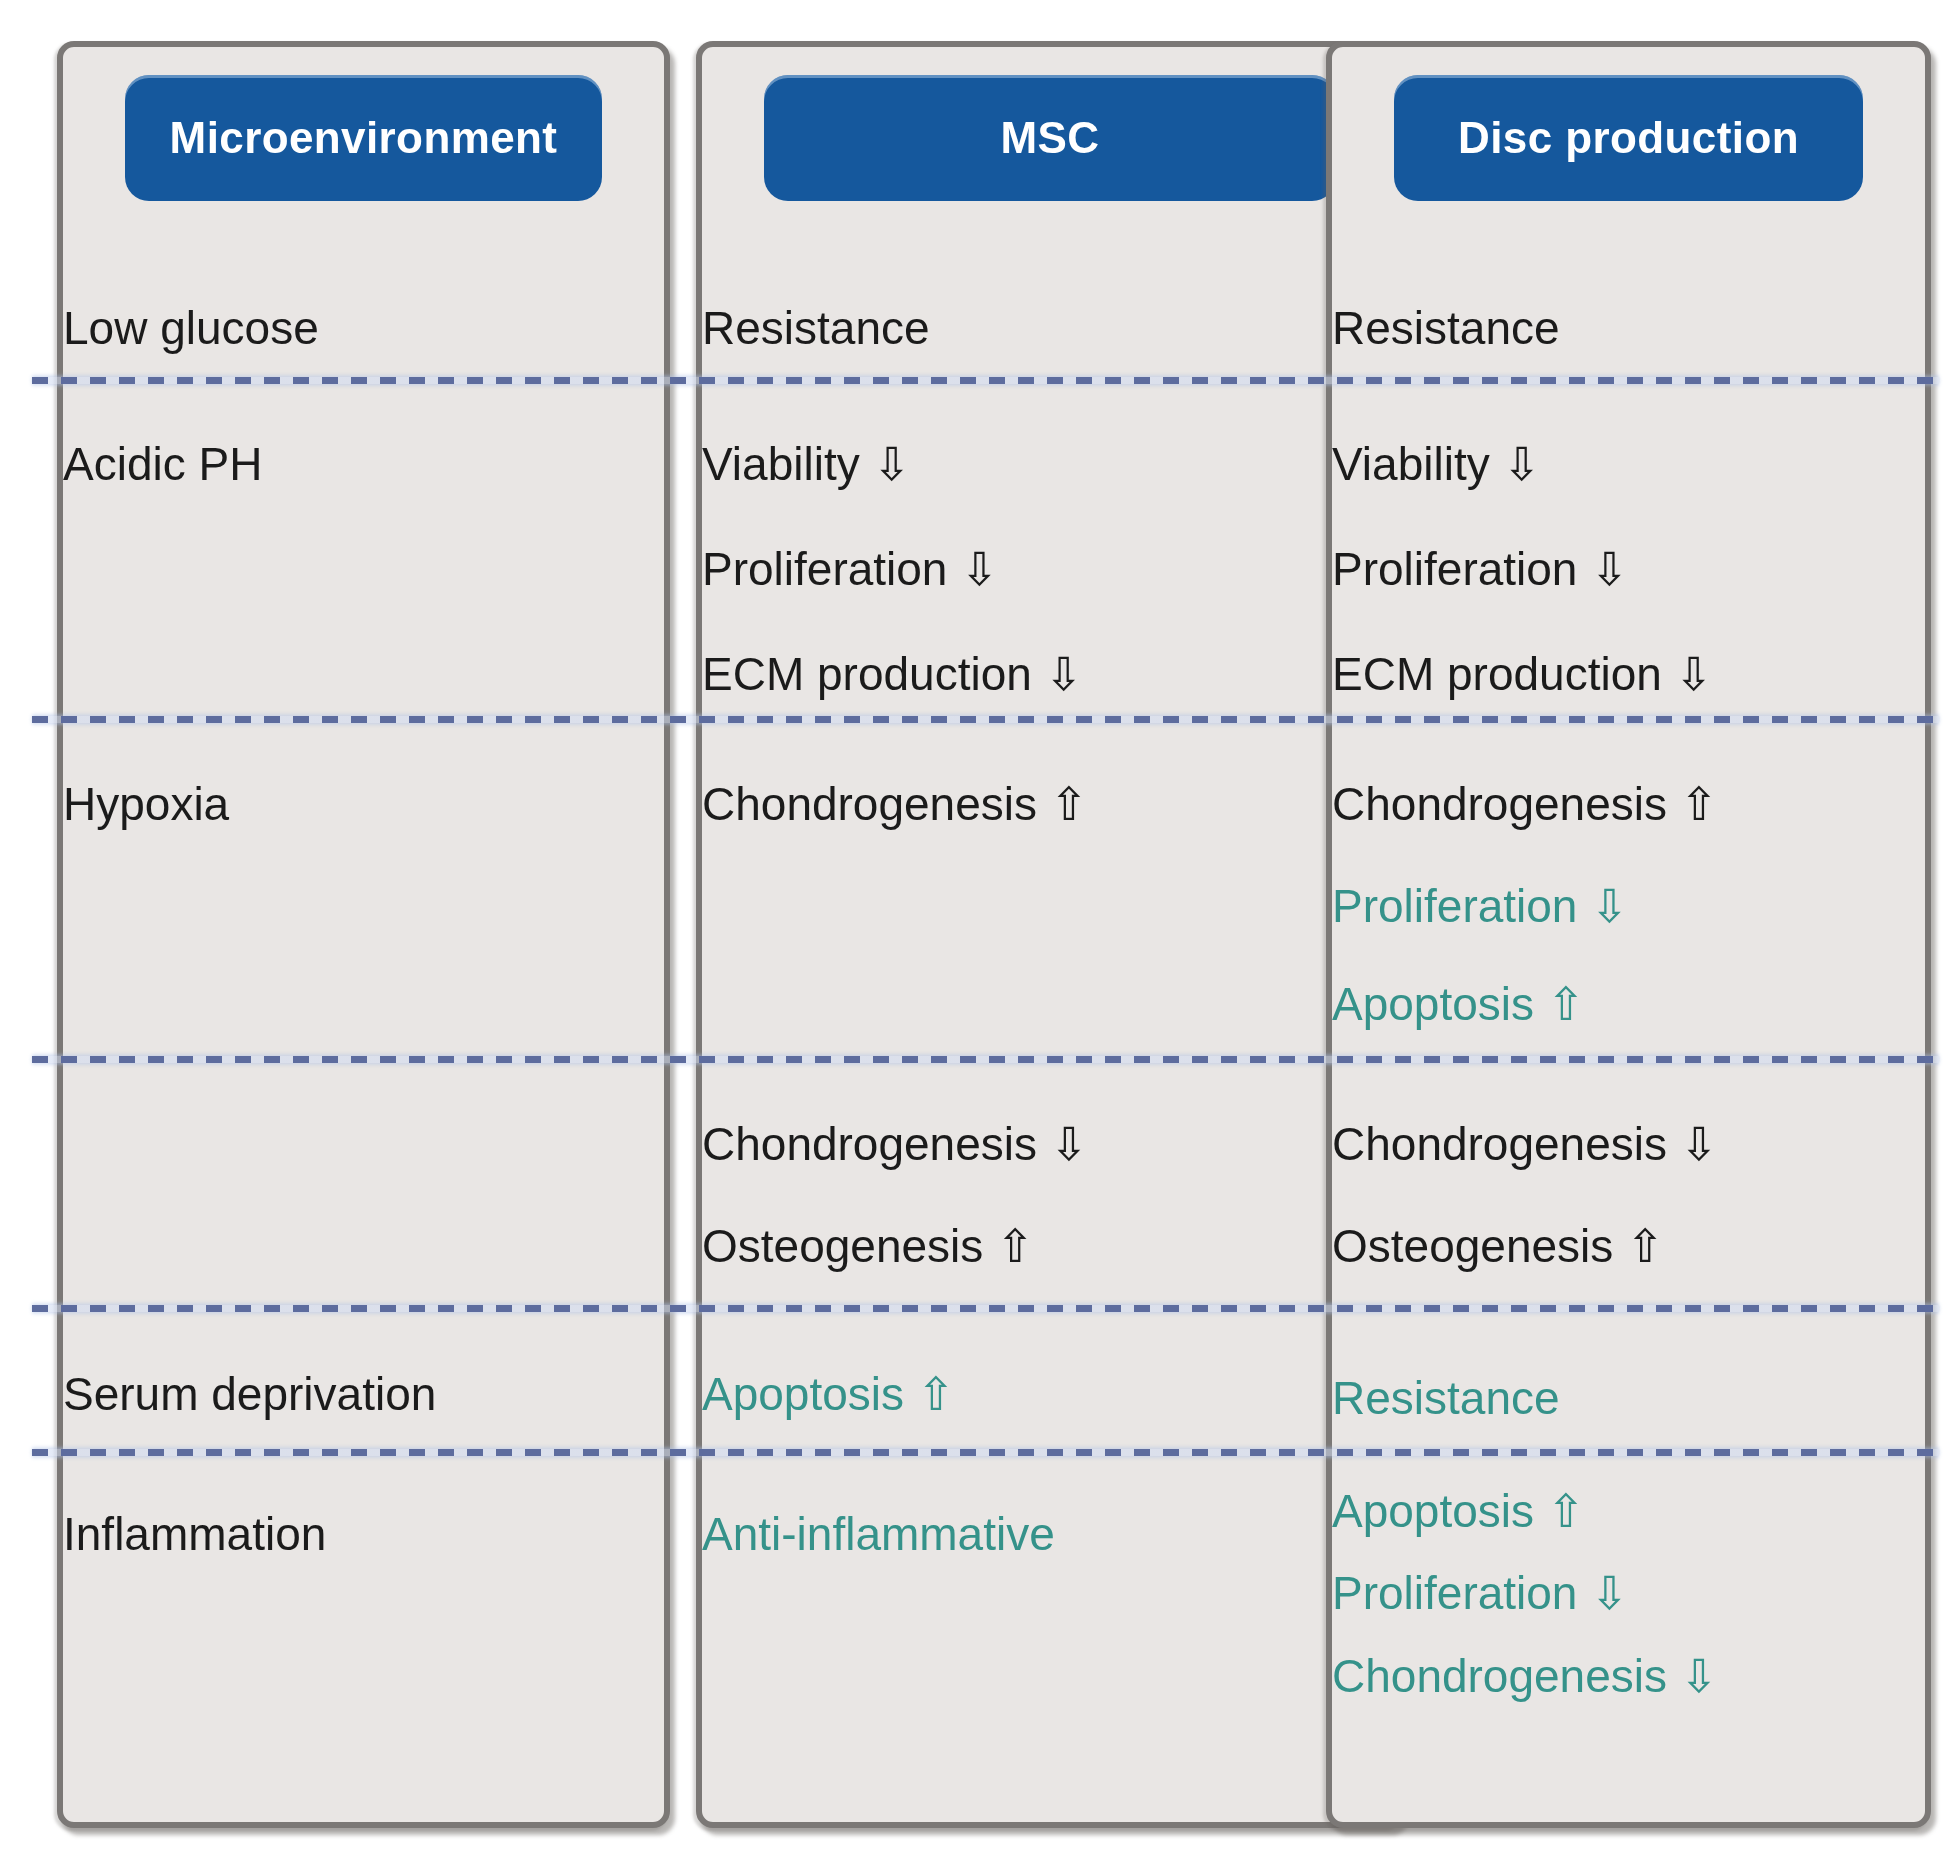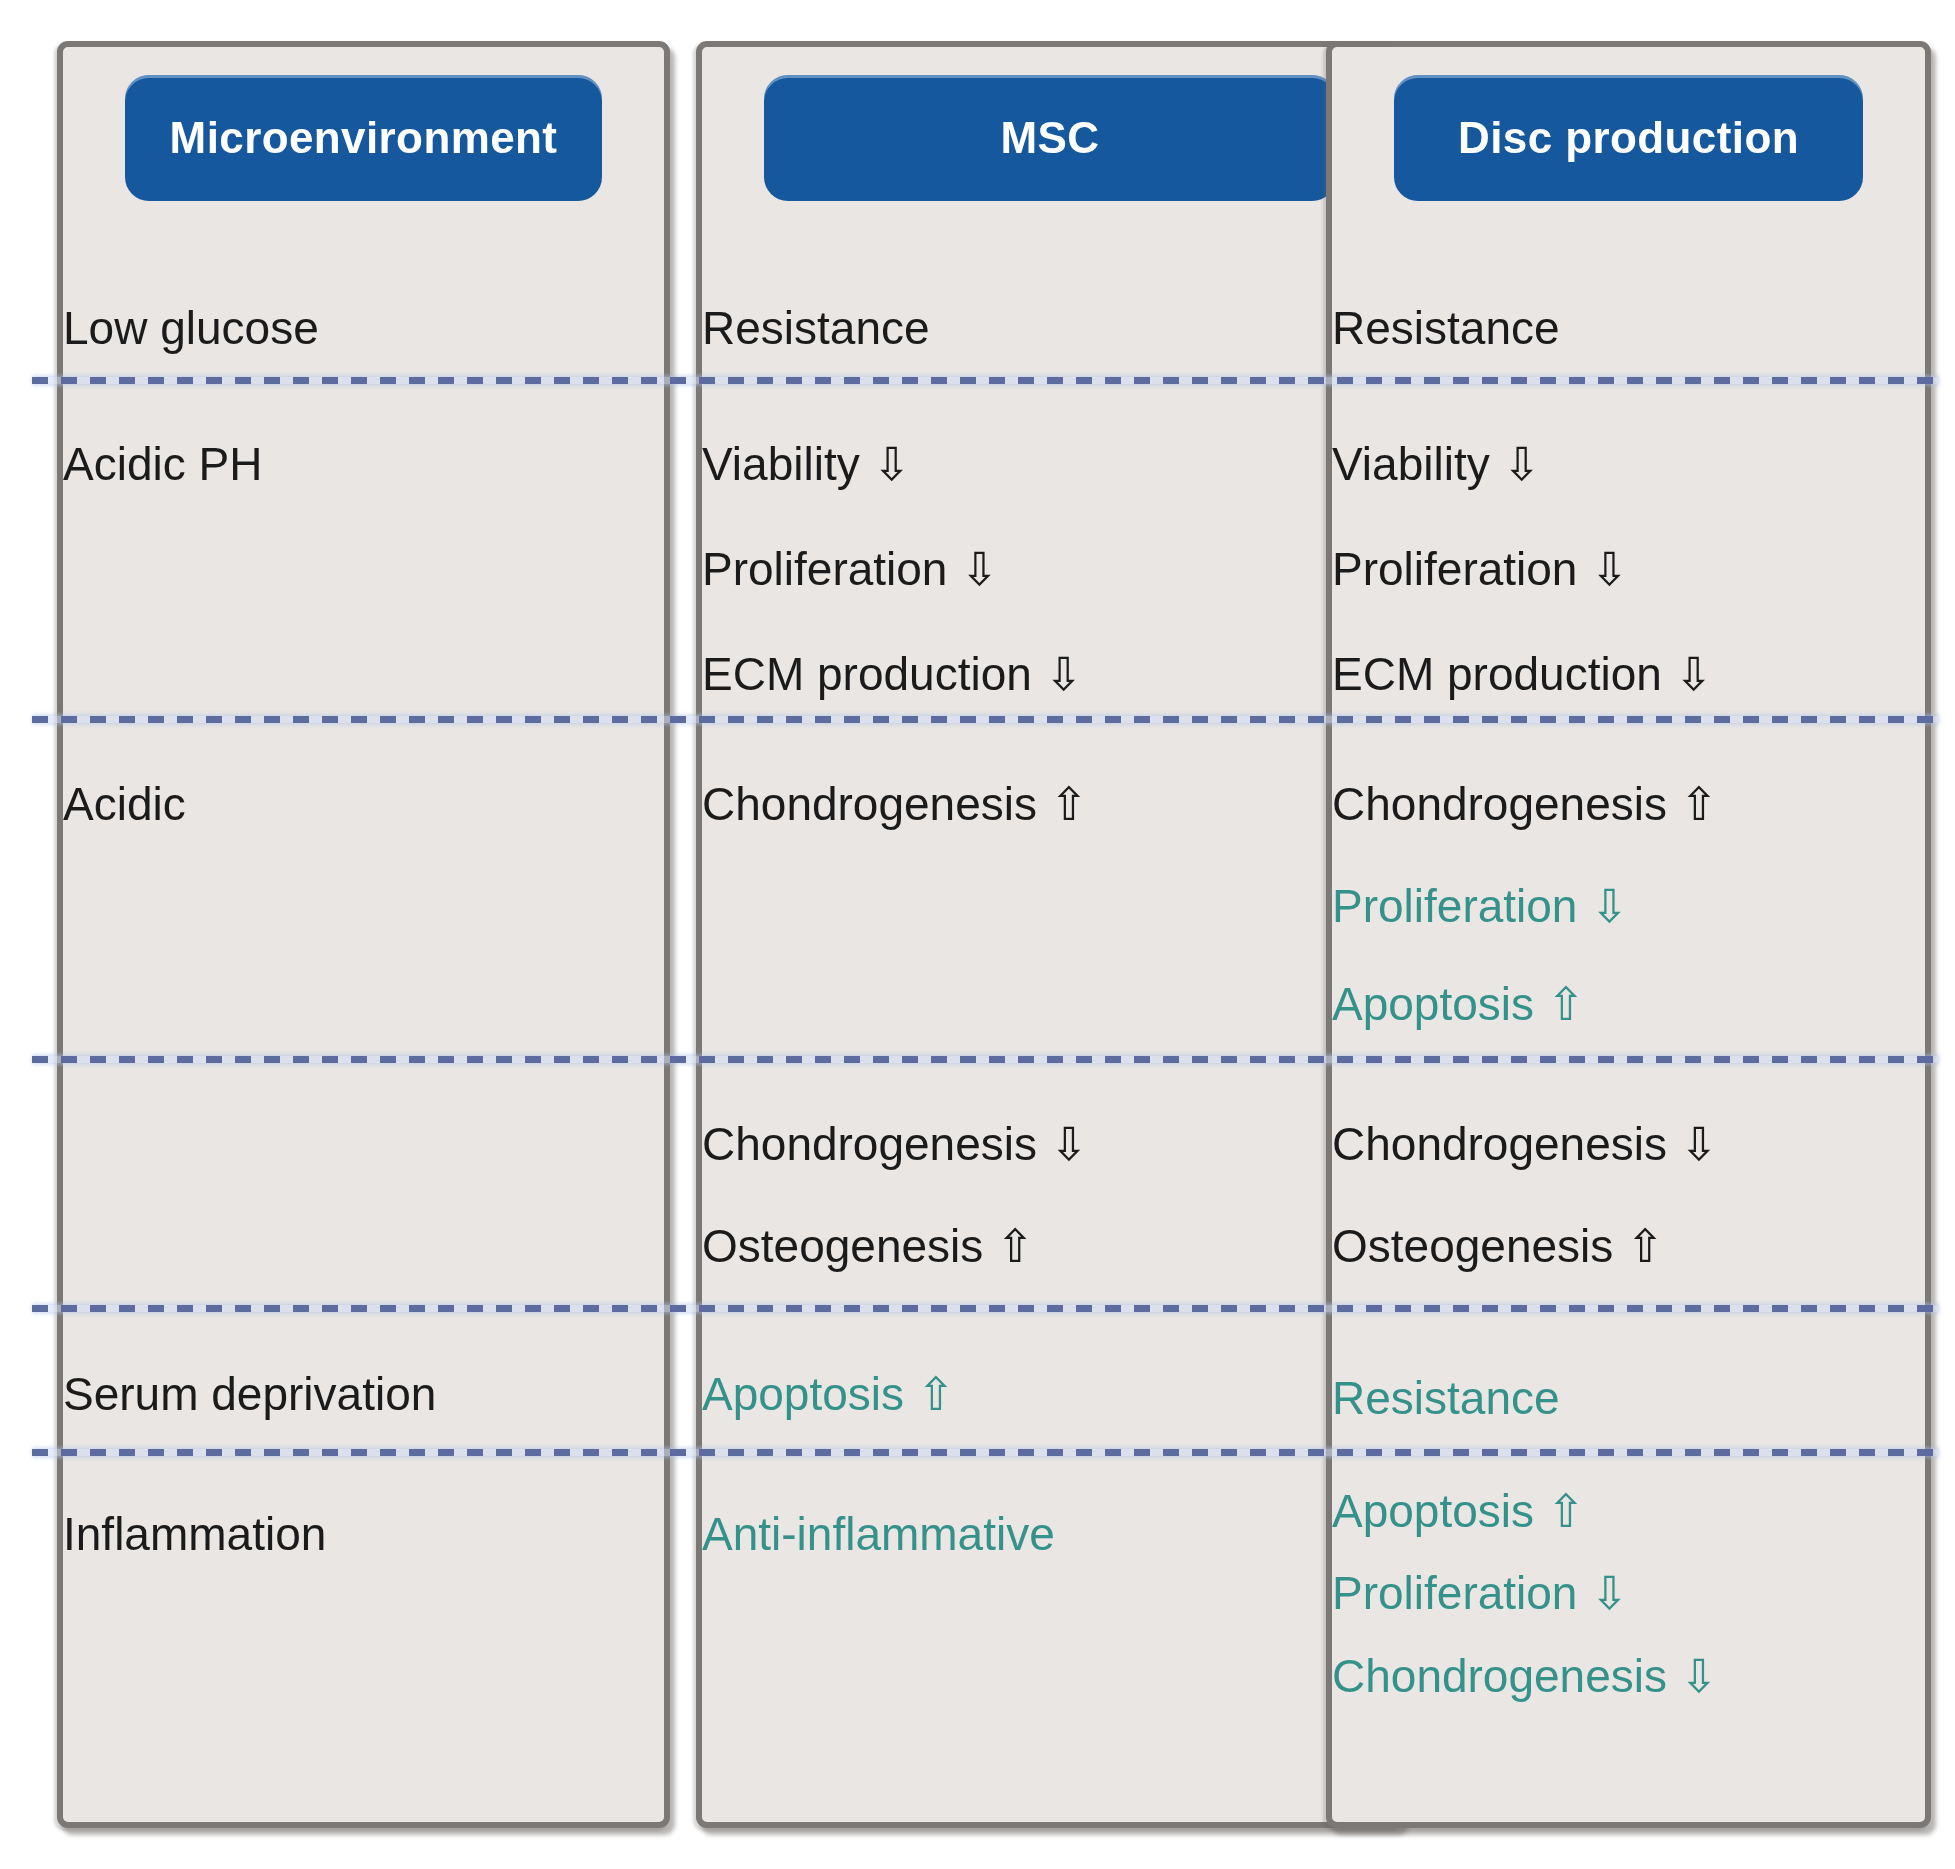--- a/index.html
+++ b/index.html
@@ -8,21 +8,21 @@
     width:1955px;height:1869px;
     background:#ffffff;
     font-family:"Liberation Sans","DejaVu Sans",sans-serif;
     overflow:hidden;
   }
   .col{
     position:absolute;
     top:41px;height:1787px;
     background:#e9e6e4;
     border:6.4px solid #7b7876;
-    border-radius:11px;
+    border-radius:17px;
     box-sizing:border-box;
     box-shadow:5px 6.4px 4.3px rgba(100,96,92,.45), -2.1px 2.1px 2.9px rgba(100,96,92,.25);
   }
   .hdr{
     position:absolute;
     left:62px;right:62px;top:28px;height:126px;
     background:#15589d;
     border-radius:24px;
     display:flex;align-items:center;justify-content:center;
     box-shadow:inset 0 2.9px 0 rgba(190,215,240,.45);
@@ -54,21 +54,21 @@
 <body>
 
 <div id="stage">
 
   <div class="col" style="left:57px;width:613px;">
     <div class="hdr">
       <span>Microenvironment</span>
     </div>
     <div class="cell" style="top:249px">Low glucose</div>
     <div class="cell" style="top:385px">Acidic PH</div>
-    <div class="cell" style="top:725px">Acidic</div>
+    <div class="cell" style="top:725px">Hypoxia</div>
     <div class="cell" style="top:1315px">Serum deprivation</div>
     <div class="cell" style="top:1455px">Inflammation</div>
   </div>
 
   <div class="col" style="left:696px;width:708px;">
     <div class="hdr">
       <span>MSC</span>
     </div>
     <div class="cell" style="top:249px">Resistance</div>
     <div class="cell" style="top:385px">Viability ⇩</div>

